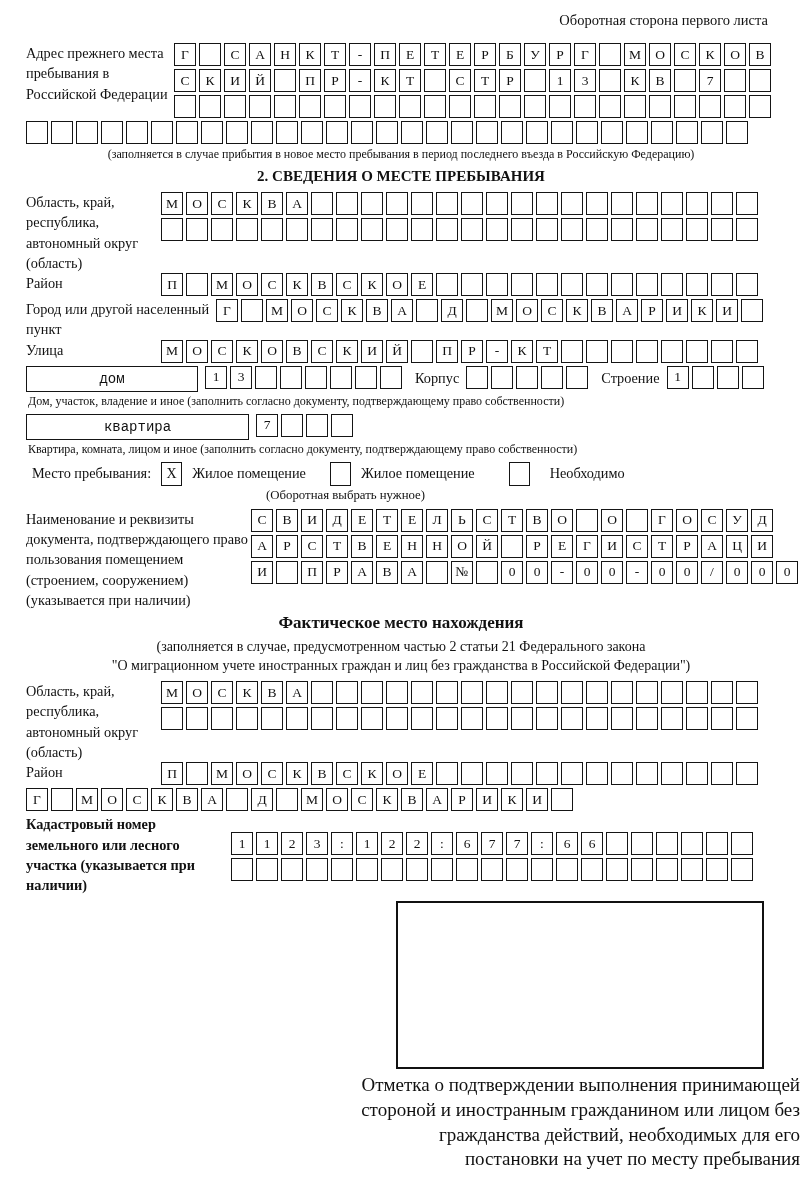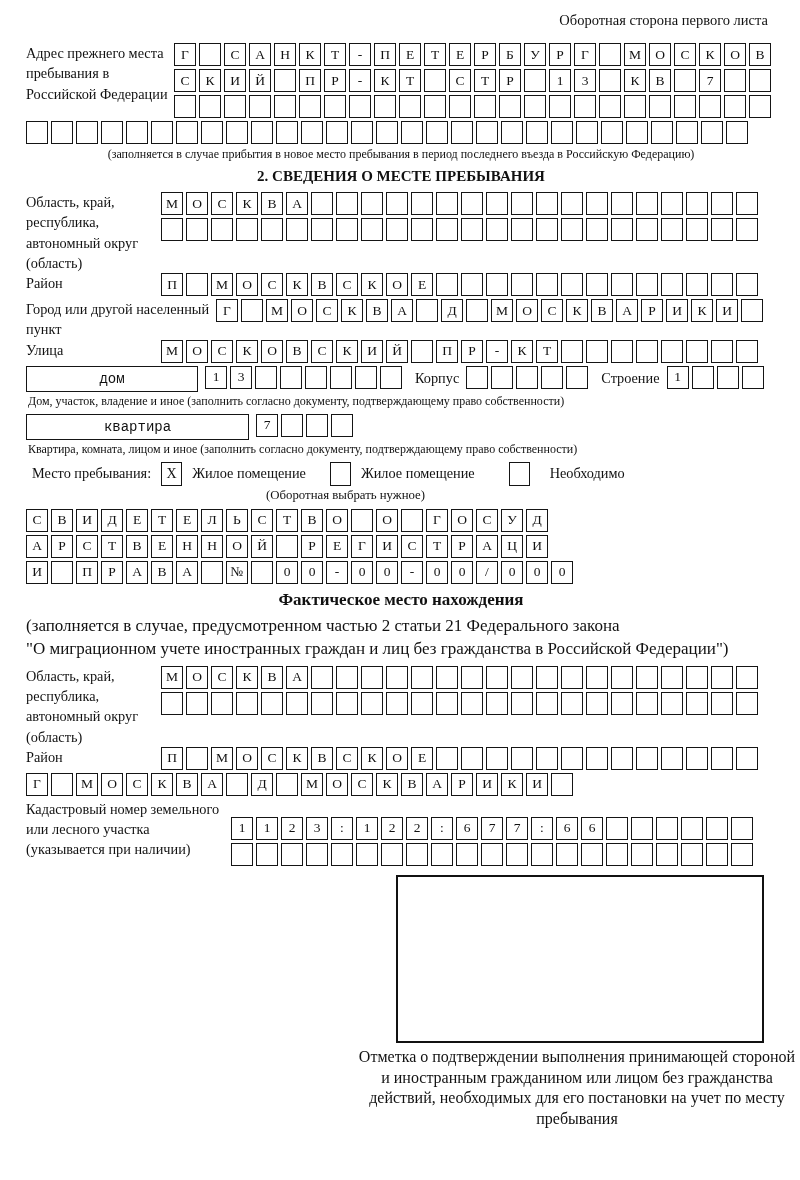--- a/index.html
+++ b/index.html
@@ -6,21 +6,21 @@
   html, body { background: #ffffff; }
   body {
     width: 800px; height: 1180px; overflow: hidden;
     color: #111; font-family: "Liberation Serif", "DejaVu Serif", serif;
     padding: 12px 24px 0 26px; position: relative;
   }
   .right-note { text-align: right; font-size: 14.5px; padding-right: 8px; margin-bottom: 14px; }
   .line { display: flex; align-items: flex-start; }
   .lbl { font-size: 14.3px; line-height: 1.42; flex-shrink: 0; }
   .w148 { width: 148px; } .w135 { width: 135px; } .w190 { width: 190px; }
-  .w200 { width: 200px; } .w225 { width: 225px; } .w205 { width: 205px; }
+  .w200 { width: 200px; } .w225 { width: 225px; } .w205 { width: 205px; font-weight: bold; }
   .rows { display: block; }
   .cellrow { display: flex; margin-bottom: 3px; flex-shrink: 0; }
   .cell {
     width: 22px; height: 23px; border: 1.5px solid #151515; margin-right: 3px;
     display: flex; align-items: center; justify-content: center;
     font-size: 13.5px; flex-shrink: 0; background: #fff;
   }
   .caption { font-size: 12px; margin: 1px 0 5px 2px; }
   .caption.center { text-align: center; margin: 1px 0 6px 0; }
   .sec-title { text-align: center; font-weight: bold; font-size: 15px; margin: 2px 0 7px 0; }
@@ -33,25 +33,25 @@
   .inline-lbl { font-size: 14.3px; margin: 0 7px 0 10px; white-space: nowrap; }
   .stay-line { align-items: center; font-size: 14.3px; margin: 3px 0 2px 6px; }
   .checkbox {
     width: 21px; height: 24px; border: 1.5px solid #151515; display: inline-flex;
     align-items: center; justify-content: center; font-size: 14px; flex-shrink: 0;
     margin: 0 10px; background: #fff;
   }
   .stay-opt { white-space: nowrap; }
   .hint { font-size: 12.8px; margin: 0 0 6px 240px; }
   .heading-b { text-align: center; font-weight: bold; font-size: 17px; margin: 3px 0 5px 0; }
-  .note { font-size: 17px; line-height: 1.35; }
+  .note { text-align: center; font-size: 14px; line-height: 1.35; }
   .note-block { margin-bottom: 5px; }
   .cad-rows { margin-top: 18px; }
   .stamp-box { width: 368px; height: 168px; border: 2px solid #111; margin: 6px 0 4px 370px; }
-  .stamp-caption { width: 446px; margin-left: 328px; text-align: center; font-size: 16px; line-height: 1.3; }
+  .stamp-caption { width: 446px; margin-left: 328px; text-align: right; font-size: 19px; line-height: 1.3; }
   .mb2 { margin-bottom: 2px; }
 </style>
 </head>
 <body>
 
 <div class="right-note">Оборотная сторона первого листа</div>
 
 <div class="line">
   <div class="lbl w148">Адрес прежнего места пребывания в Российской Федерации</div>
   <div class="rows">
@@ -362,20 +362,21 @@
   <span class="checkbox">X</span>
   <span class="stay-opt">Жилое помещение</span>
   <span class="checkbox" style="margin-left:24px;"></span>
   <span class="stay-opt">Жилое помещение</span>
   <span class="checkbox" style="margin-left:34px; margin-right:20px;"></span>
   <span class="stay-opt">Необходимо</span>
 </div>
 <div class="hint">(Оборотная выбрать нужное)</div>
 
 <div class="line mb2">
+  <div class="lbl w225">Наименование и реквизиты документа, подтверждающего право пользования помещением (строением, сооружением) (указывается при наличии)</div>
   <div class="rows">
     <div class="cellrow">
         <span class="cell">С</span>
         <span class="cell">В</span>
         <span class="cell">И</span>
         <span class="cell">Д</span>
         <span class="cell">Е</span>
         <span class="cell">Т</span>
         <span class="cell">Е</span>
         <span class="cell">Л</span>

